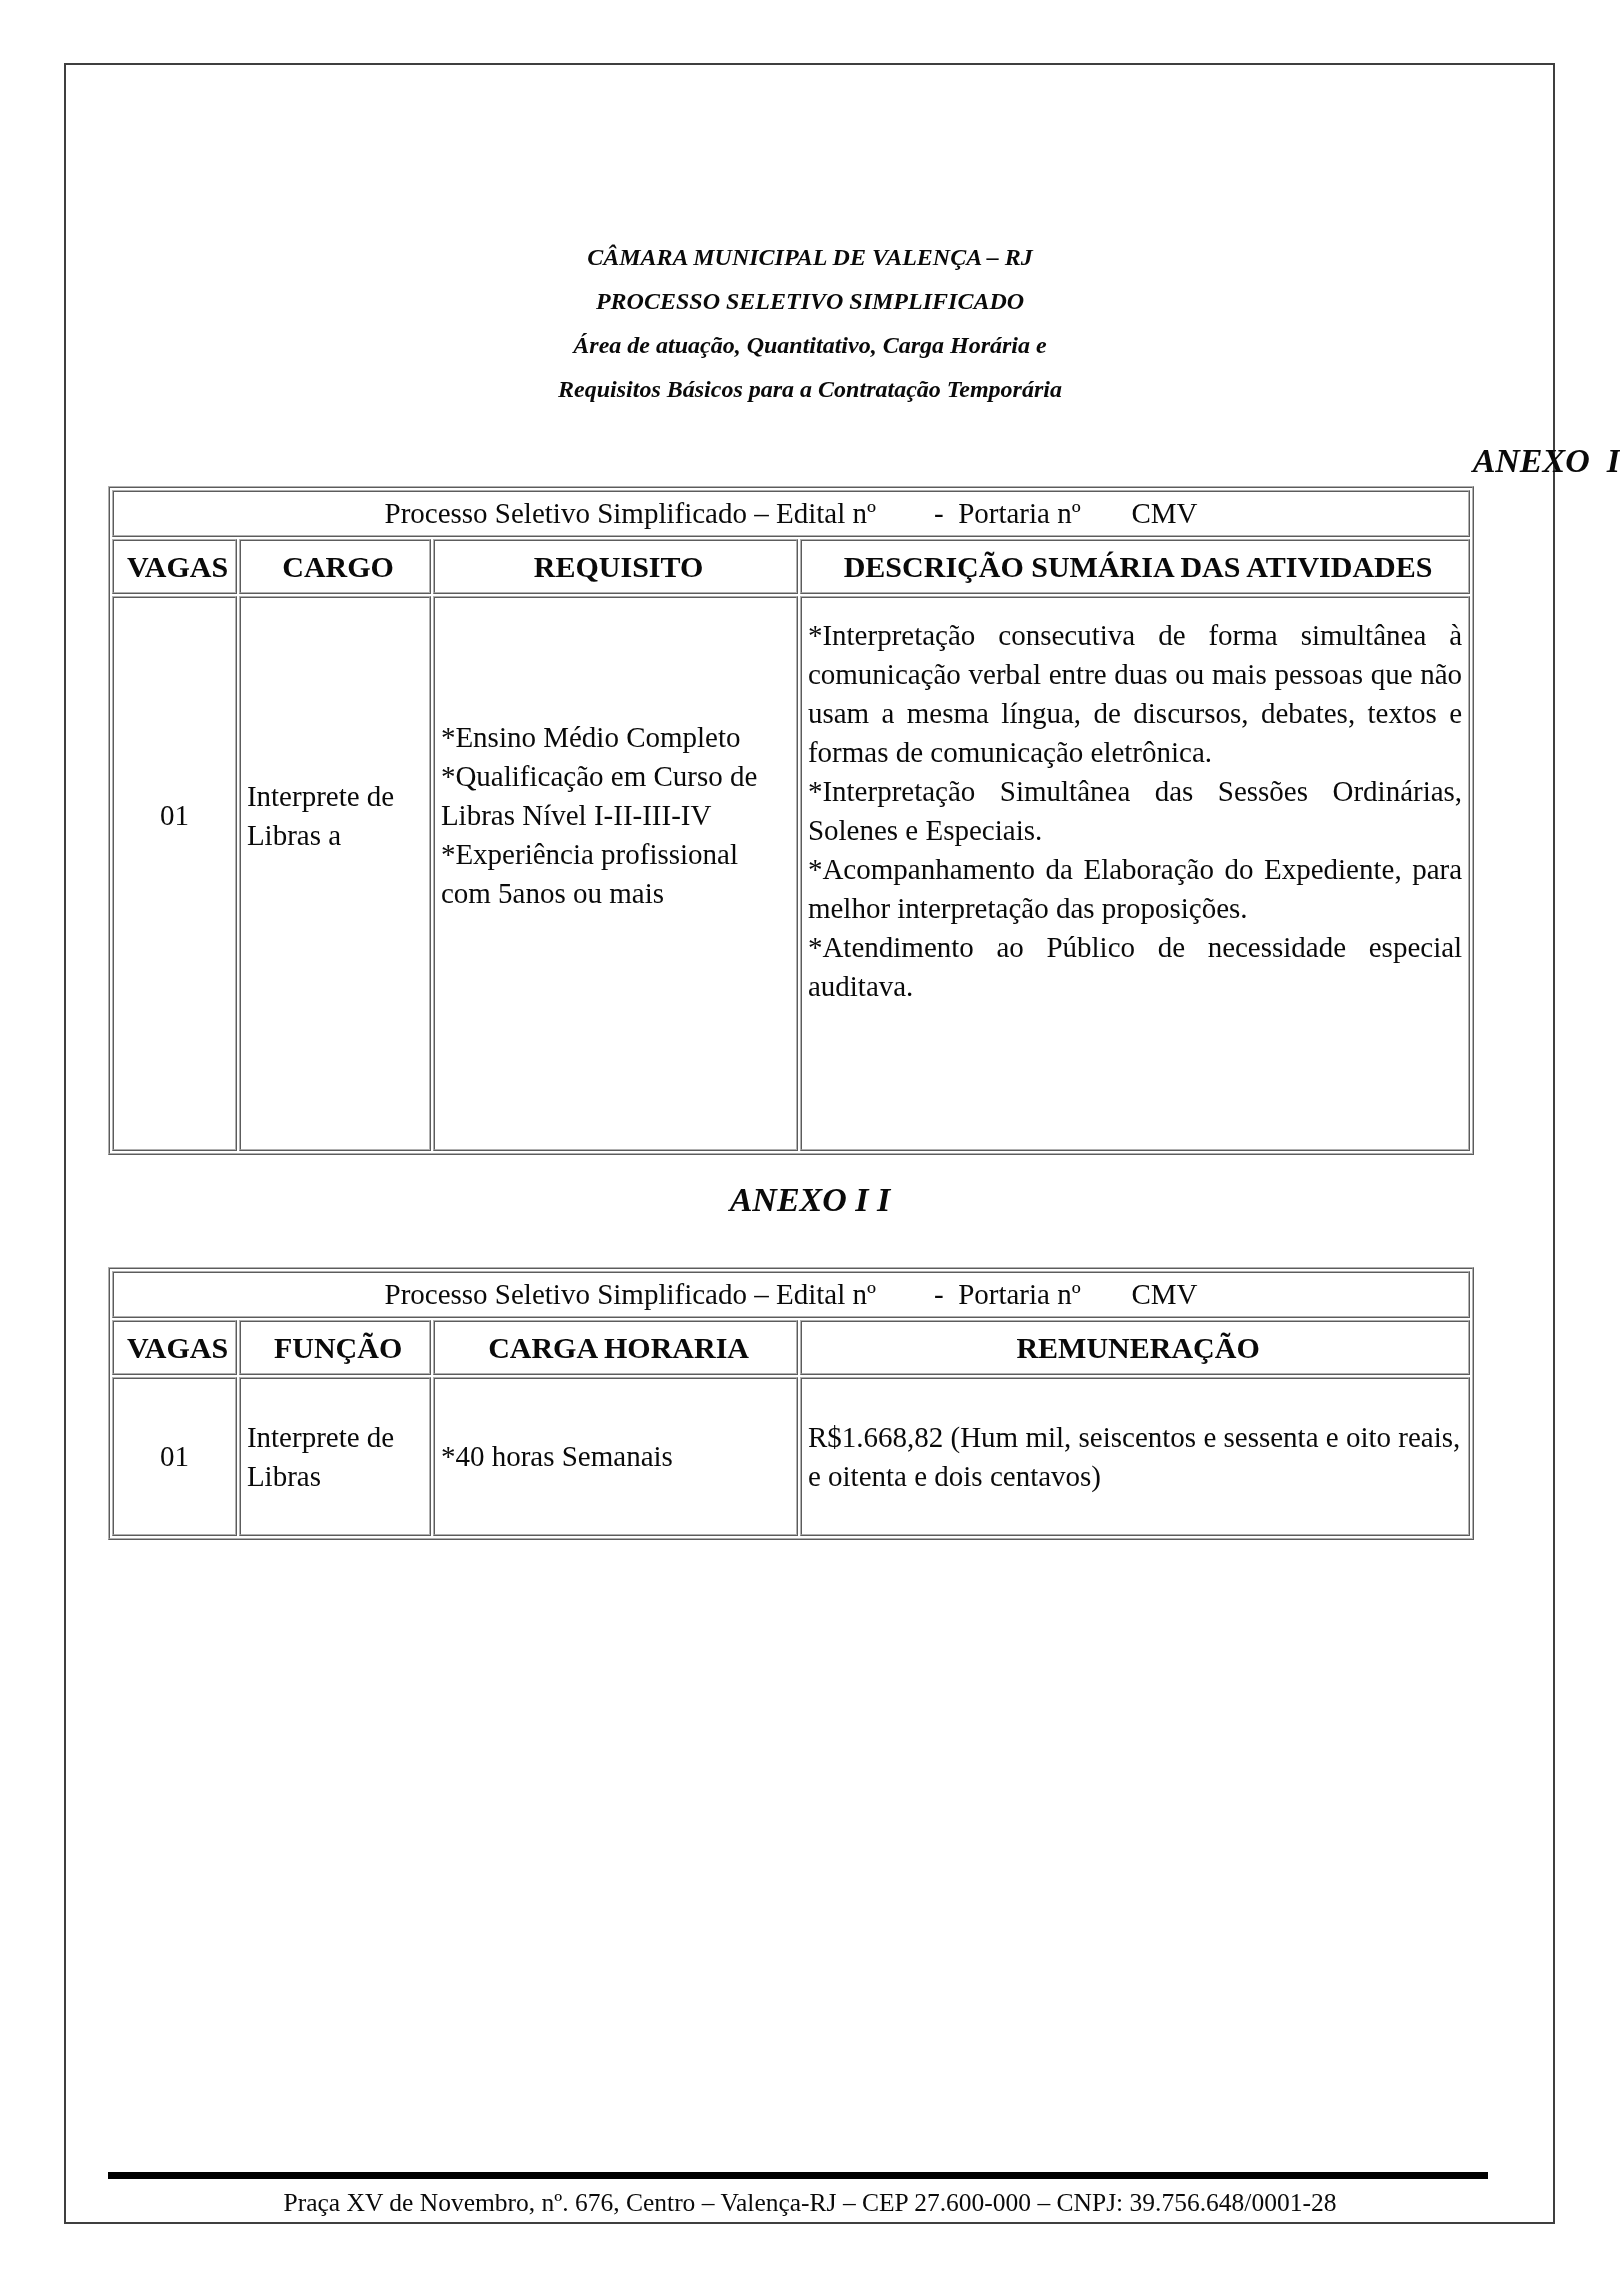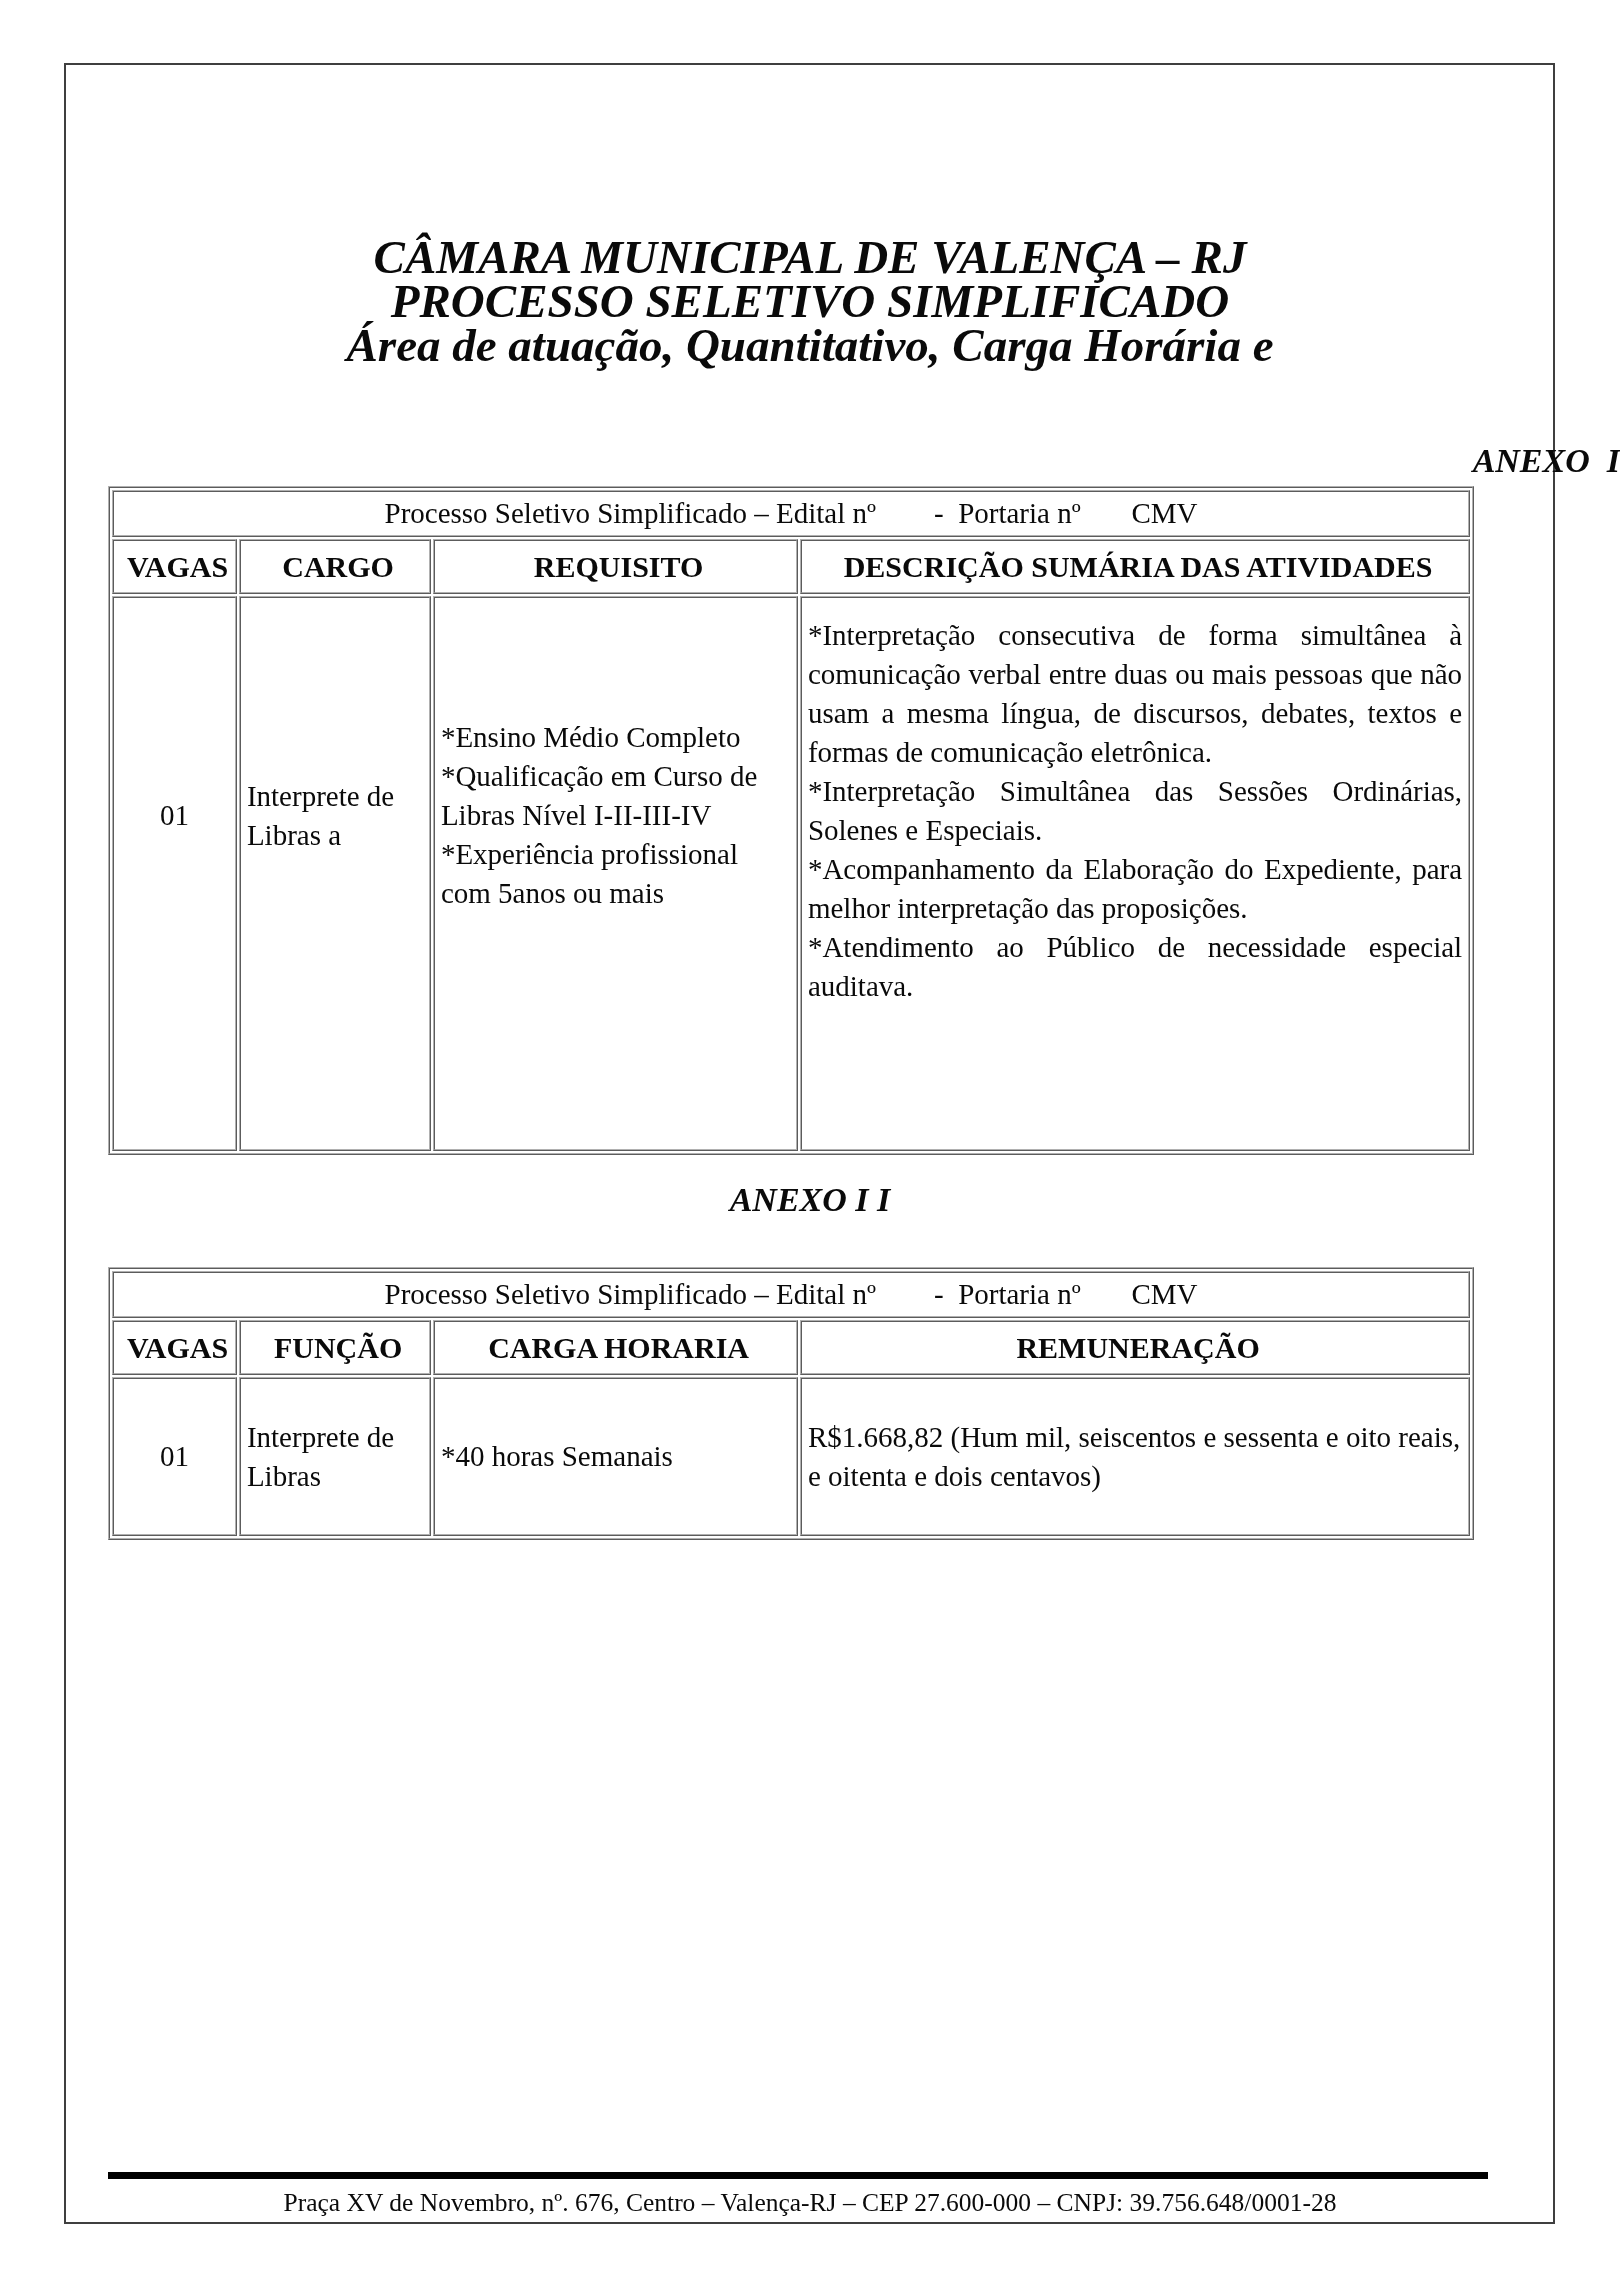--- a/index.html
+++ b/index.html
@@ -12,21 +12,21 @@
     overflow:hidden;
   }
   .frame{
     position:absolute;left:64px;top:63px;
     width:1487px;height:2157px;
     border:2.9px solid #3f3f3f;
   }
   .doc-title{
     position:absolute;top:235px;left:0;width:1620px;
     text-align:center;font-weight:bold;font-style:italic;
-    font-size:47px;line-height:44px;
+    font-size:24px;line-height:44px;
   }
   .anexo-title{
     position:absolute;left:0;width:1620px;
     text-align:center;font-weight:bold;font-style:italic;
     font-size:34px;line-height:35px;
   }
   .anexo1{top:443px;text-align:right;}
   .anexo2{top:1182px;}
   table.doc{
     position:absolute;left:108px;width:1352px;
@@ -73,20 +73,21 @@
 <body>
 
 <div class="page">
 
   <div class="frame"></div>
 
   <div class="doc-title">
     <div>CÂMARA MUNICIPAL DE VALENÇA – RJ</div>
     <div>PROCESSO SELETIVO SIMPLIFICADO</div>
     <div>Área de atuação, Quantitativo, Carga Horária e</div>
+    <div>Requisitos Básicos para a Contratação Temporária</div>
   </div>
 
   <div class="anexo-title anexo1">ANEXO&nbsp; I</div>
 
   <table class="doc t1">
     <colgroup>
       <col style="width:125px">
       <col style="width:192px">
       <col style="width:365px">
       <col style="width:670px">

